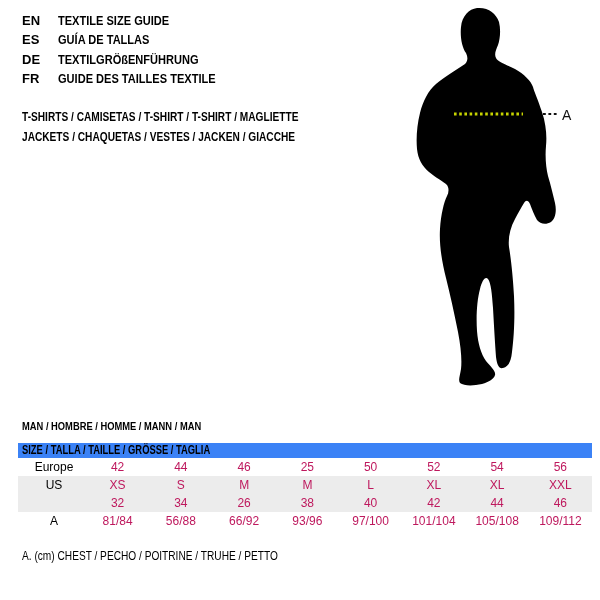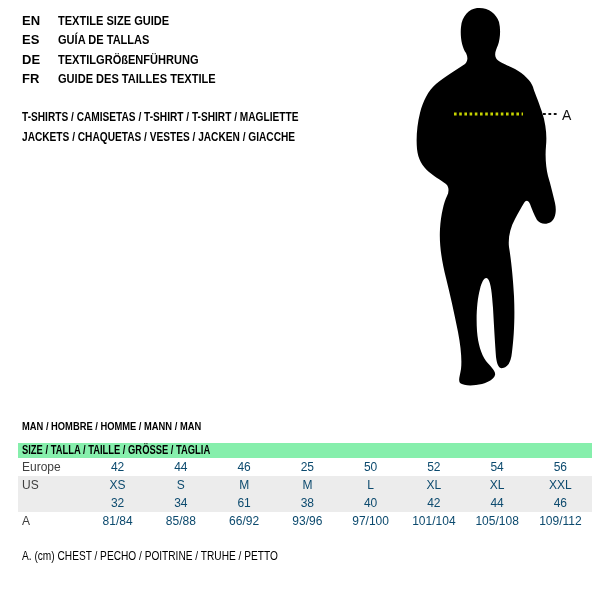--- a/index.html
+++ b/index.html
@@ -28,22 +28,22 @@
   
   .figure-svg{left:390px;top:0px;}
 
   
   .man-label{left:22px;top:418px;font-weight:700;font-size:11px;height:16px;line-height:16px;}
 
   
   .size-table{left:18px;top:443px;width:574px;}
   .tbl-head{height:15px;line-height:15px;padding-left:4px;font-weight:700;font-size:12.5px;}
   .size-table table{width:100%;border-collapse:collapse;table-layout:fixed;}
-  .size-table td{height:18px;padding:0;font-size:12px;text-align:center;color:#0c4a6e;vertical-align:middle;}
-  .size-table td.lbl{width:64px;text-align:left;padding-left:4px;color:#404040;}
+  .size-table td{height:18px;padding:0;font-size:12px;text-align:center;color:#be185d;vertical-align:middle;}
+  .size-table td.lbl{width:64px;text-align:center;padding-left:4px;color:#000000;}
   
   
   .footnote{left:22px;top:548px;font-weight:400;font-size:13px;height:16px;line-height:16px;}
 </style>
 </head>
 <body>
 
 <div class="page">
 
   <div class="abs langs">
@@ -116,21 +116,21 @@
     <line x1="454" y1="114" x2="523" y2="114" stroke-width="3" stroke-dasharray="2.6 2.6" stroke="#c6d300"></line>
     <line x1="543" y1="114" x2="557" y2="114" stroke-width="2" stroke-dasharray="2.8 2.6" stroke="#111111"></line>
     <text x="562" y="120" font-size="14" fill="#111" font-family="Liberation Sans, sans-serif">A</text>
   </svg>
 
   <div class="abs man-label">
     <span class="cond">MAN / HOMBRE / HOMME / MANN / MAN</span>
   </div>
 
   <div class="abs size-table">
-    <div class="tbl-head" style="background:#86efac;">
+    <div class="tbl-head" style="background:#3b82f6;">
       <span class="cond3">SIZE / TALLA / TAILLE / GRÖSSE / TAGLIA</span>
     </div>
     <table>
       <tbody>
         <tr>
           <td class="lbl">Europe</td>
           <td>42</td>
           <td>44</td>
           <td>46</td>
           <td>25</td>
@@ -147,31 +147,31 @@
           <td>M</td>
           <td>L</td>
           <td>XL</td>
           <td>XL</td>
           <td>XXL</td>
         </tr>
         <tr style="background:#ececec;padding-left:35px;">
           <td class="lbl"></td>
           <td>32</td>
           <td>34</td>
-          <td>61</td>
+          <td>26</td>
           <td>38</td>
           <td>40</td>
           <td>42</td>
           <td>44</td>
           <td>46</td>
         </tr>
         <tr>
           <td class="lbl">A</td>
           <td>81/84</td>
-          <td>85/88</td>
+          <td>56/88</td>
           <td>66/92</td>
           <td>93/96</td>
           <td>97/100</td>
           <td>101/104</td>
           <td>105/108</td>
           <td>109/112</td>
         </tr>
       </tbody>
     </table>
   </div>

